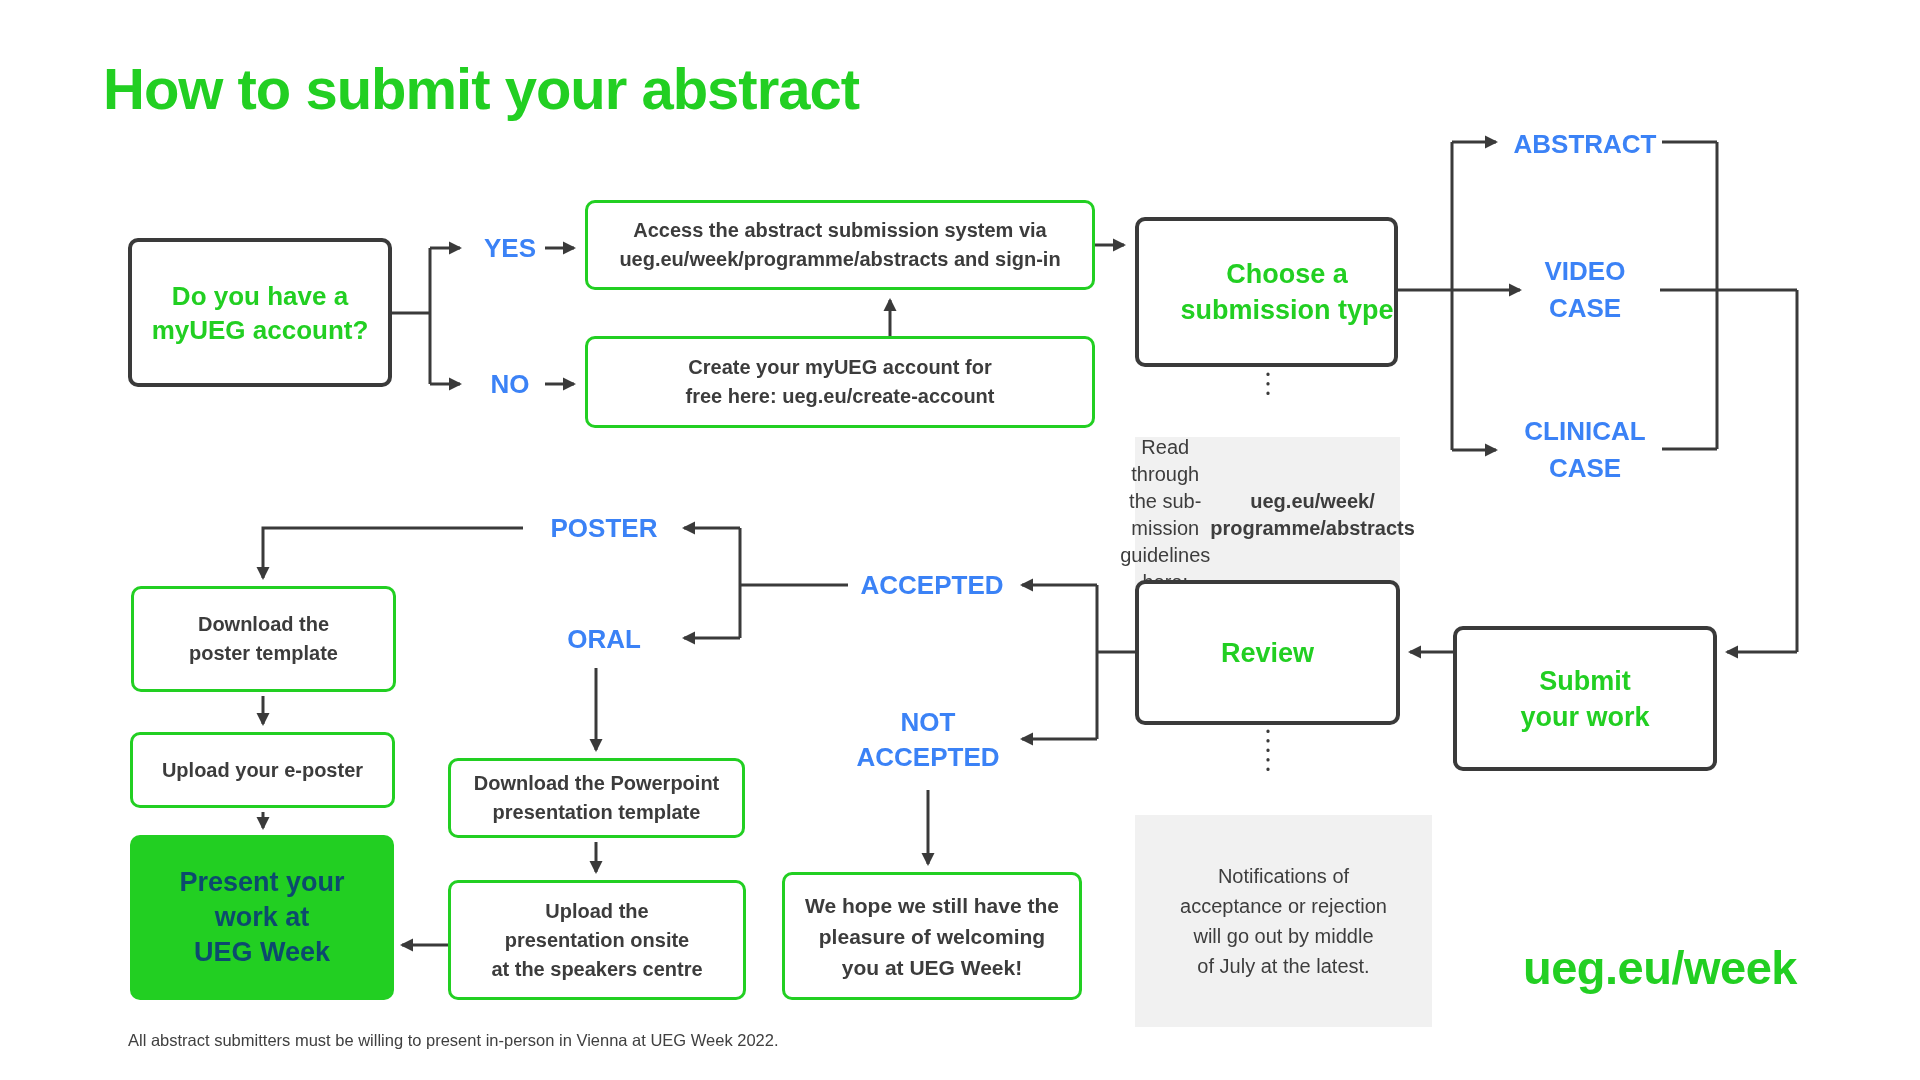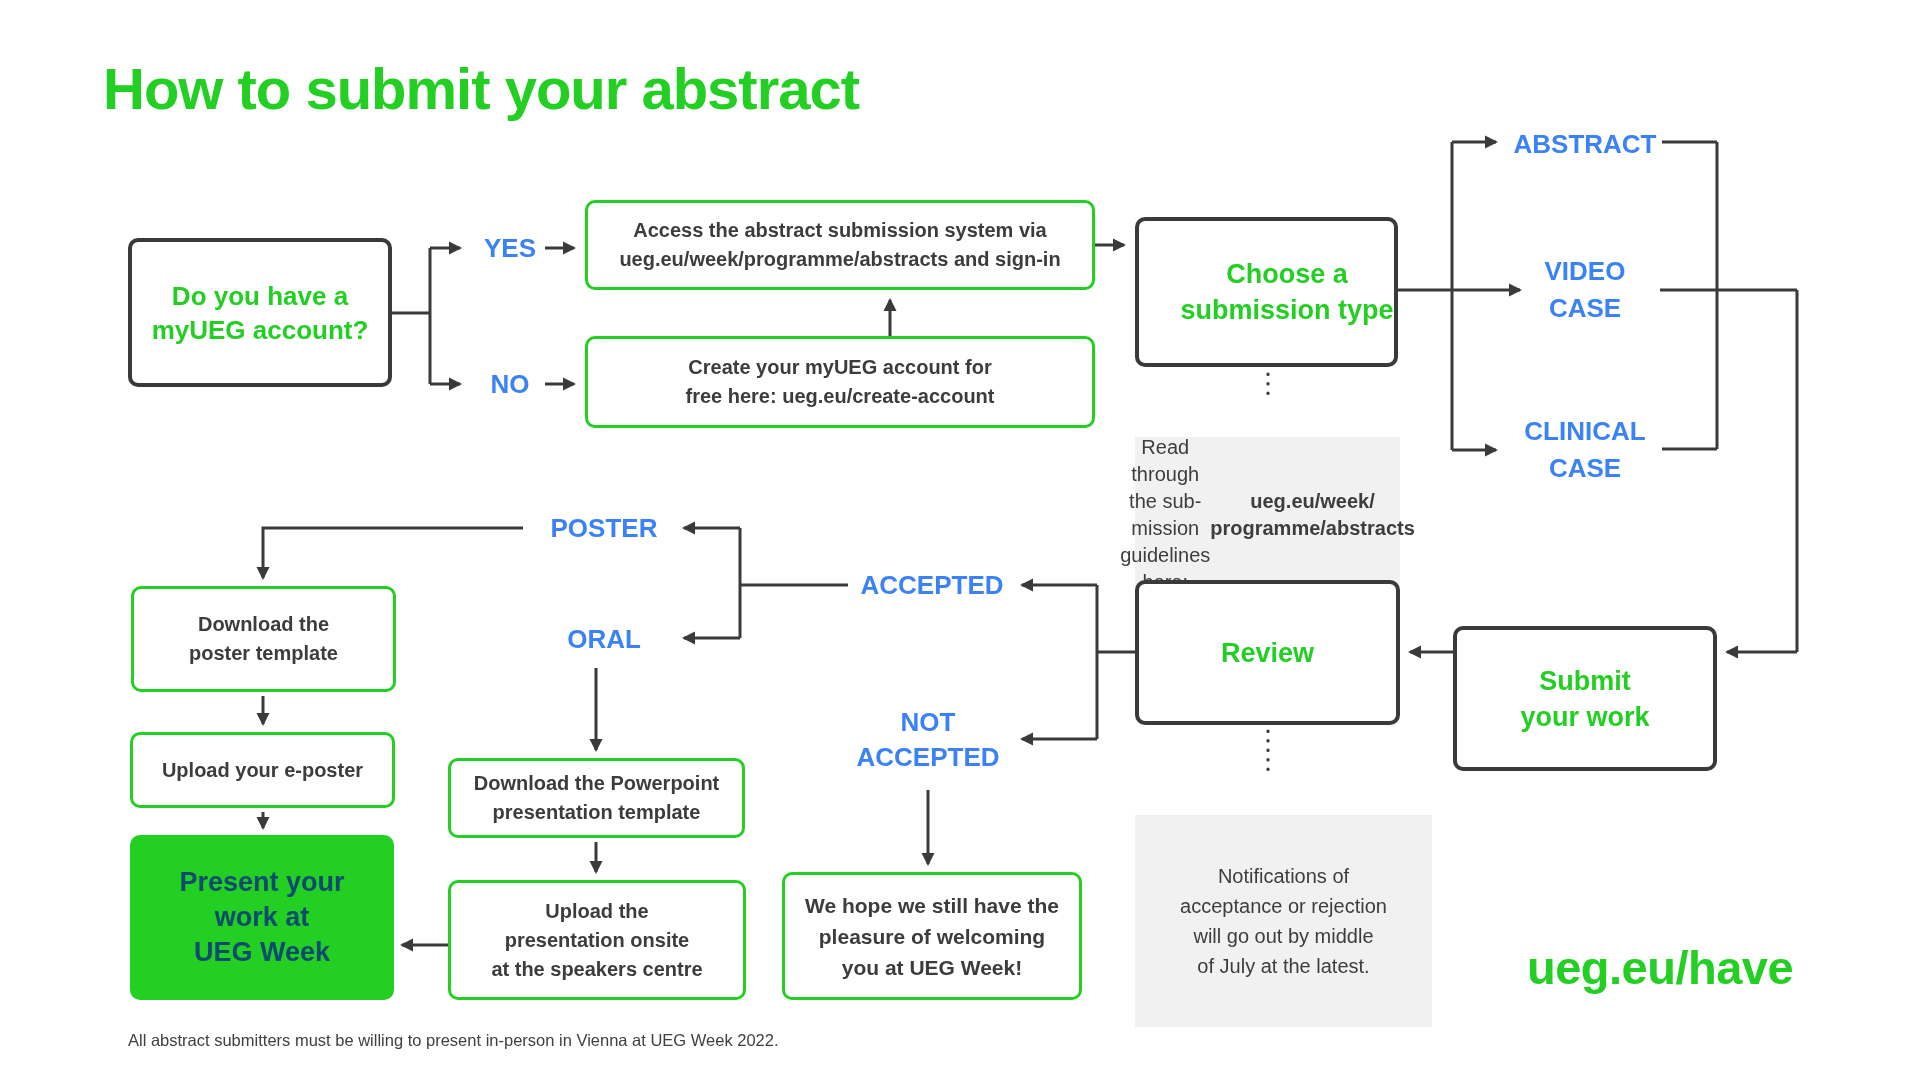--- a/index.html
+++ b/index.html
@@ -166,15 +166,15 @@
   <div class="abs box green-border dark-text" style="left:782px;top:872px;width:300px;height:128px;font-size:21px;line-height:31px;">We hope we still have the
 pleasure of welcoming
 you at UEG Week!</div>
 
   <div class="abs note" style="left:1135px;top:778px;width:297px;height:212px;line-height:30px;">Notifications of
 acceptance or rejection
 will go out by middle
 of July at the latest.</div>
 
   <div class="abs footnote">All abstract submitters must be willing to present in-person in Vienna at UEG Week 2022.</div>
-  <div class="abs website">ueg.eu/have</div>
+  <div class="abs website">ueg.eu/week</div>
 
 </div>
 
 </body></html>

